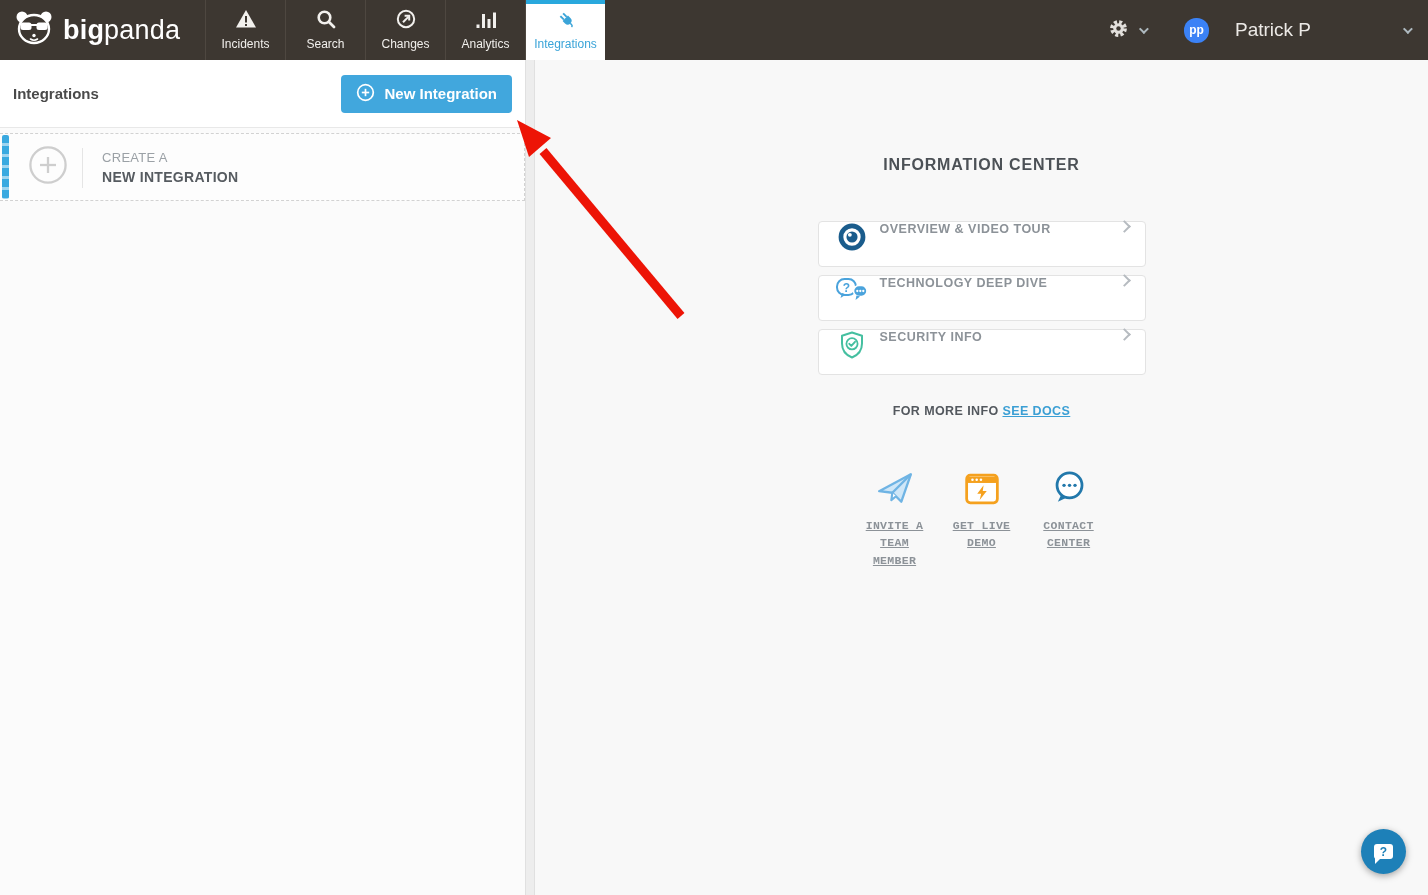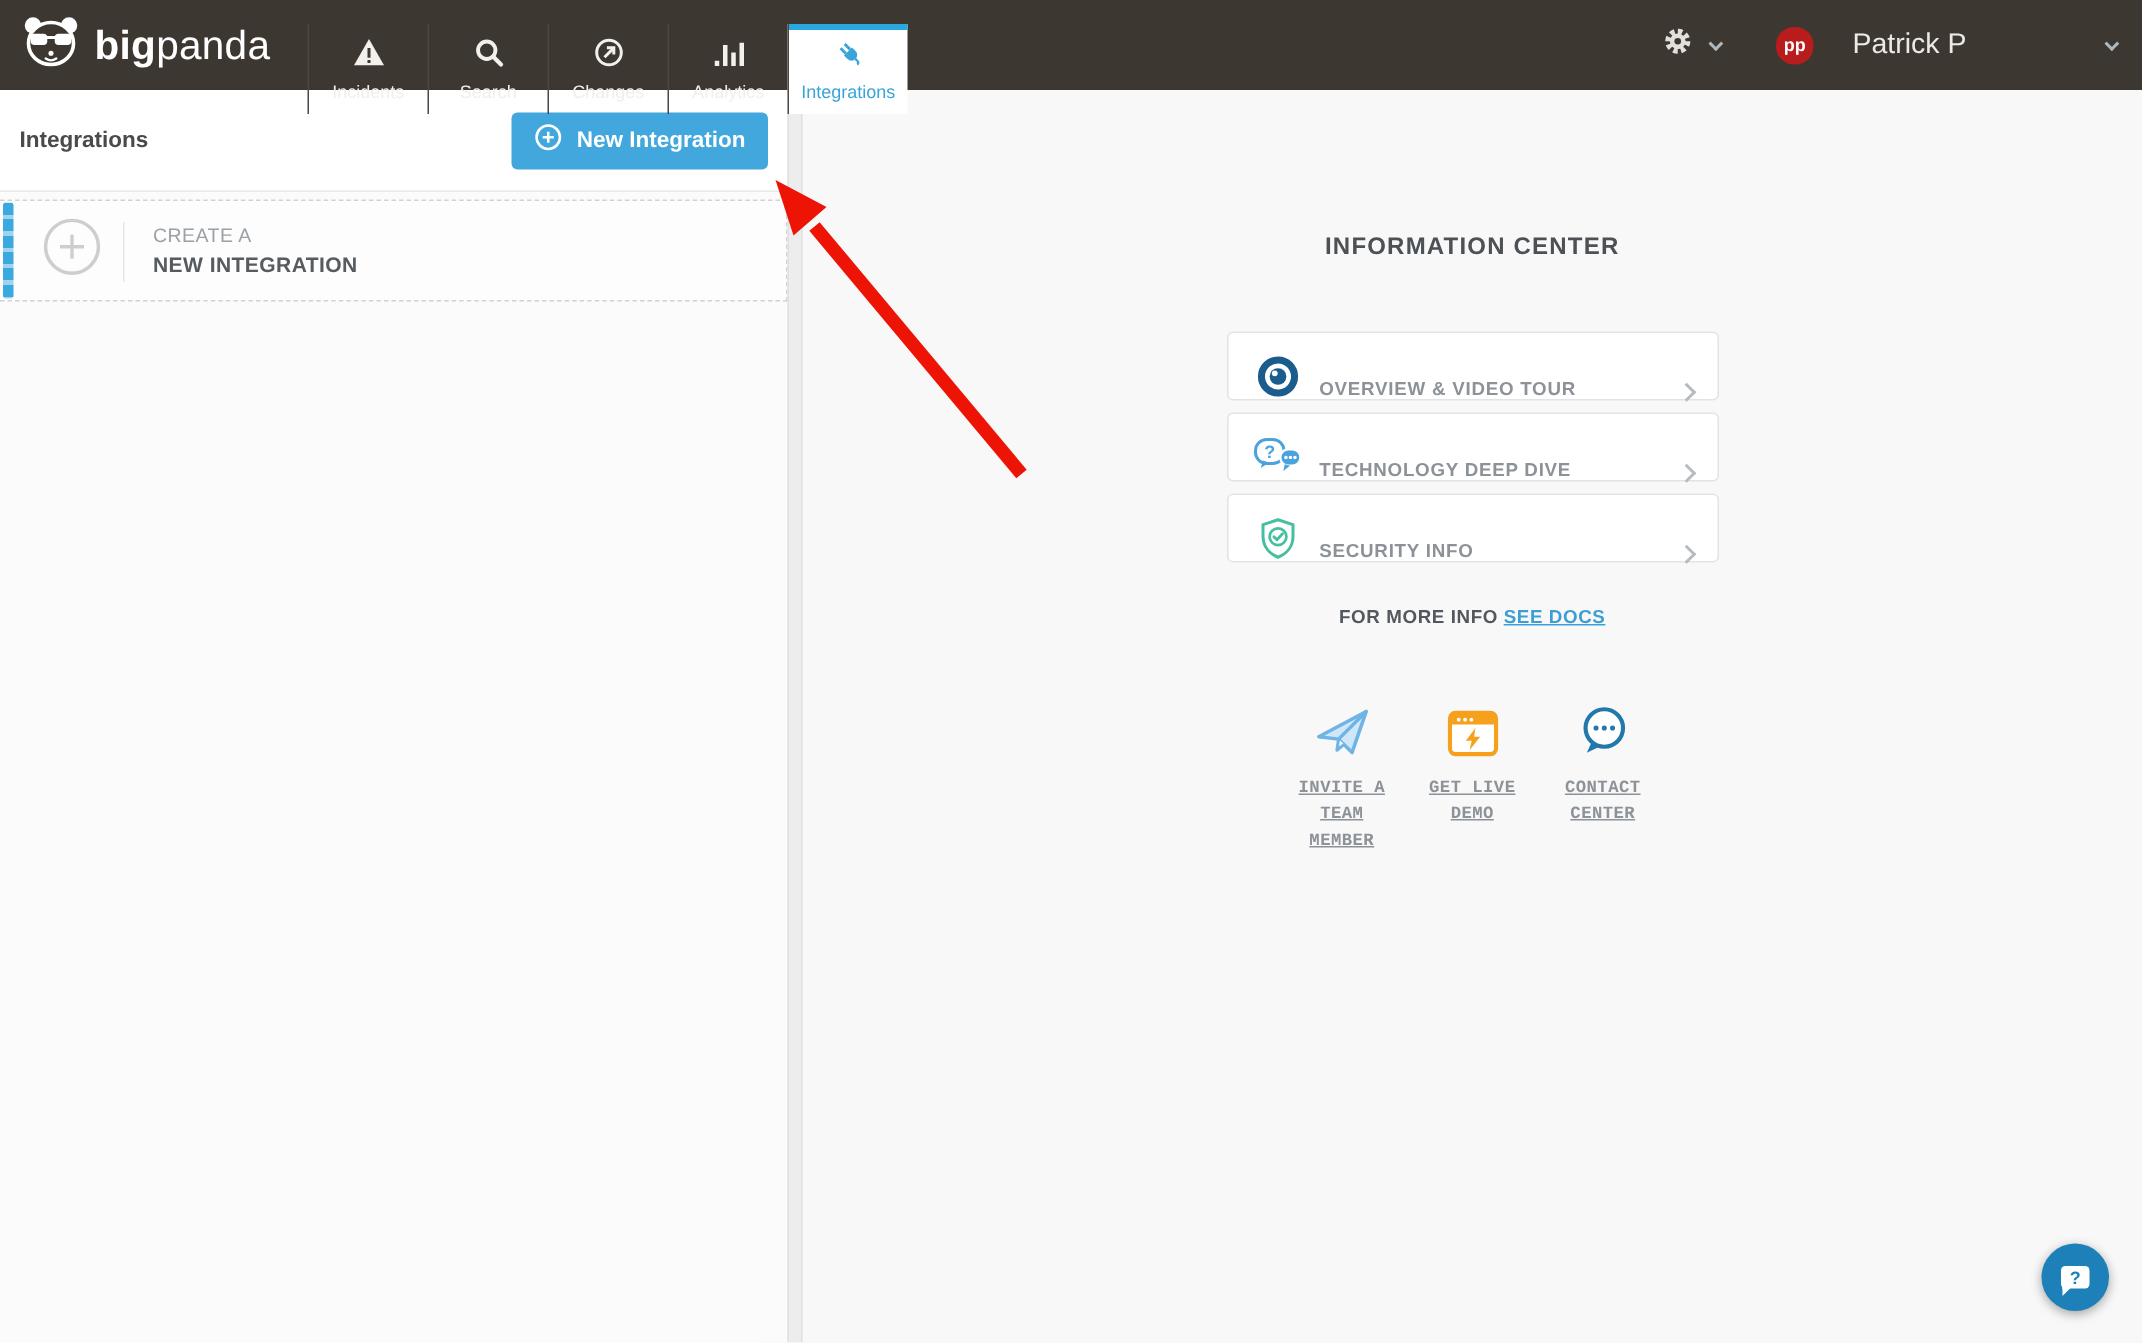--- a/index.html
+++ b/index.html
@@ -4,30 +4,30 @@
 <style>
   * { margin:0; padding:0; box-sizing:border-box; }
   html,body { width:1428px; height:895px; overflow:hidden; }
   body { font-family:"Liberation Sans", sans-serif; background:#f8f8f8; position:relative; }
 
   
   .topnav { position:absolute; top:0; left:0; width:1428px; height:60px; background:#3d3731; display:flex; align-items:stretch; z-index:5; }
   .logo { display:flex; align-items:center; padding-left:14px; width:205px; }
   .logo-text { font-size:27px; color:#ffffff; margin-left:9px; letter-spacing:.2px; }
   .logo-text b { font-weight:bold;text-align:center; }
-  .tabs { display:flex; height:48px;margin-top:16px; }
+  .tabs { display:flex; height:48px; }
   .tab { width:80px; height:60px; border-left:1px solid #4e4740; display:flex; flex-direction:column; align-items:center; justify-content:center; gap:4px; cursor:pointer; }
   .tab .tab-label { font-size:12px; color:#f1efec; }
   .tab.active { background:#ffffff; position:relative; }
   .tab.active::before { content:""; position:absolute; top:0; left:0; right:0; height:4px; background:#29a8dd; }
   .tab.active .tab-label { color:#3aa4d8; }
   .nav-right { margin-left:auto; display:flex; align-items:center; padding-right:18px; }
   .gear-wrap { display:flex; align-items:center; gap:10px; cursor:pointer; }
   .chev { display:inline-block; width:7px; height:7px; border-right:2px solid #aeb9bf; border-bottom:2px solid #aeb9bf; transform:rotate(45deg) translateY(-2px); }
-  .avatar { width:25px; height:25px; border-radius:12px; background:#b91c1c; color:#fff; font-size:12px; font-weight:bold; display:flex; align-items:center; justify-content:center; margin-left:38px; cursor:pointer; }
+  .avatar { width:25px; height:25px; border-radius:12px; background:#3b82f6; color:#fff; font-size:12px; font-weight:bold; display:flex; align-items:center; justify-content:center; margin-left:38px; cursor:pointer; }
   .user-name { color:#ece9e6; font-size:19px; margin-left:26px; cursor:pointer; }
   .nav-right .end-chev { margin-left:92px; cursor:pointer; }
 
   
   .sidebar { position:absolute; top:60px; left:0; width:525px; bottom:0; background:#fbfbfb; z-index:2; }
   .sidebar-header { height:68px; background:#fff; border-bottom:1px solid #e8e8e8; display:flex; align-items:center; padding:0 13px; }
   .sidebar-title { font-size:15px; font-weight:bold; color:#4a4a4a; }
   .new-int-btn { margin-left:auto; height:38px; background:#41a7dd; border:none; border-radius:4px; color:#fff; font-family:inherit; font-size:15px; font-weight:bold; display:flex; align-items:center; gap:9px; padding:0 15px; cursor:pointer; }
   .create-card { margin-top:5px; height:68px; position:relative; background:#fdfdfd; border-top:1px dashed #d2d2d2; border-bottom:1px dashed #d2d2d2; border-right:1px dashed #d2d2d2; cursor:pointer; }
   .zipper { position:absolute; left:2px; top:1px; bottom:1px; width:7px; background:repeating-linear-gradient(180deg,#3aa9e0 0 8px,#9fd4ef 8px 11px); border-radius:2px; }
@@ -37,21 +37,21 @@
   .create-line1 { font-size:13px; color:#9ba1a6; letter-spacing:.3px; margin-bottom:4px; }
   .create-line2 { font-size:14px; font-weight:bold; color:#565b60; letter-spacing:.3px; }
 
   
   .panel-divider { position:absolute; top:60px; bottom:0; left:525px; width:10px; background:#ededed; border-left:1px solid #e0e0e0; border-right:1px solid #e0e0e0; z-index:3; }
 
   
   .main { position:absolute; top:60px; left:535px; right:0; bottom:0; background:#f8f8f8; text-align:center; }
   .main-title { margin-top:96px; font-size:16px; font-weight:bold; color:#4c5156; letter-spacing:.8px; }
   .info-cards { width:328px; margin:47px auto 0; }
-  .info-card { background:#fff; border:1px solid #e3e3e3; border-radius:4px; height:46px; margin-bottom:8px; display:flex; align-items:flex-end; padding:0 16px; cursor:pointer; text-align:left; }
+  .info-card { background:#fff; border:1px solid #e3e3e3; border-radius:4px; height:46px; margin-bottom:8px; display:flex; align-items:flex-start; padding:0 16px; cursor:pointer; text-align:left; }
   .info-card .card-icon { width:34px; display:flex; justify-content:center; }
   .info-card .card-label { margin-left:11px; font-size:12.5px; font-weight:bold; color:#8c9298; letter-spacing:.5px; }
   .chev-right { margin-left:auto; width:9px; height:9px; border-right:2px solid #b6bbc0; border-bottom:2px solid #b6bbc0; transform:rotate(-45deg); }
   .more-info { margin-top:29px; font-size:12.5px; font-weight:bold; color:#53585e; letter-spacing:.4px; }
   .more-info a { color:#3b9fd4; text-decoration:underline; cursor:pointer; }
   .quick-links { margin-top:50px; display:flex; justify-content:center; }
   .quick-link { width:87px; cursor:pointer;font-family:Liberation Mono, monospace; }
   .ql-icon { height:38px; display:flex; align-items:flex-end; justify-content:center; }
   .ql-label { margin-top:11px; font-size:11.5px; font-weight:bold; color:#8c9298; letter-spacing:.3px; line-height:1.5; }
   .ql-label span { text-decoration:underline; display:block; }

